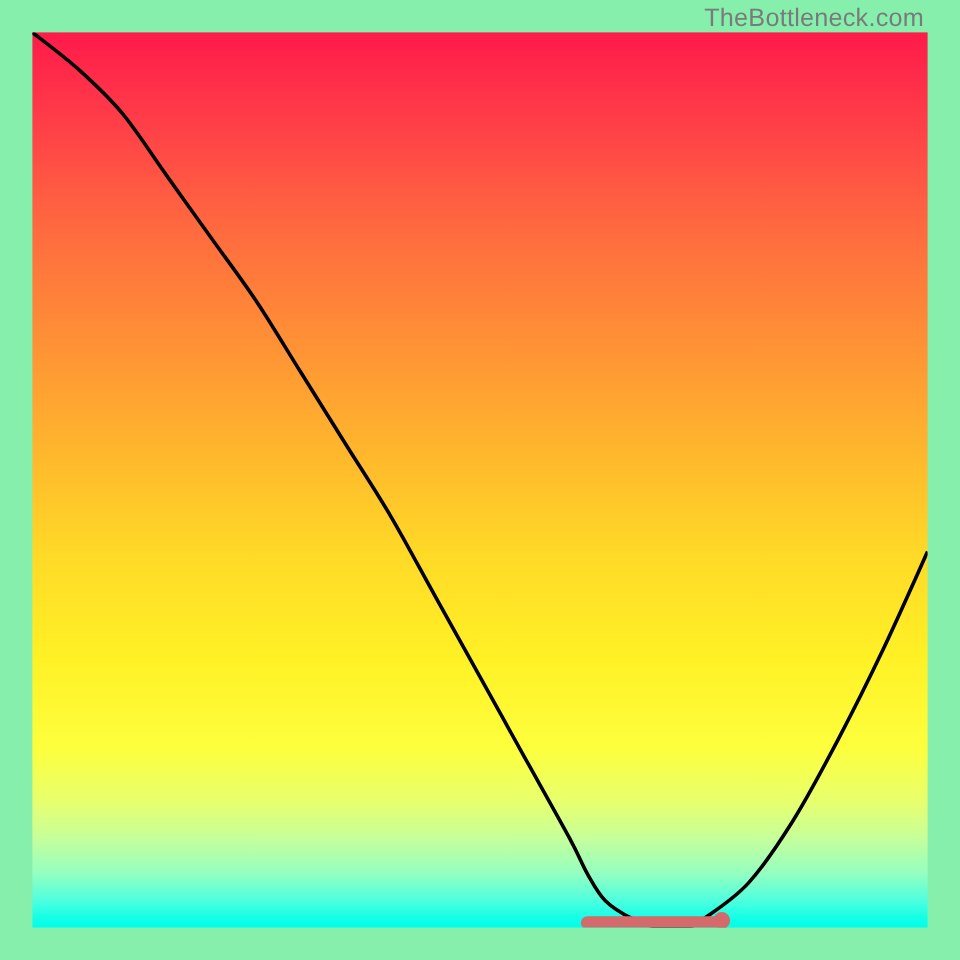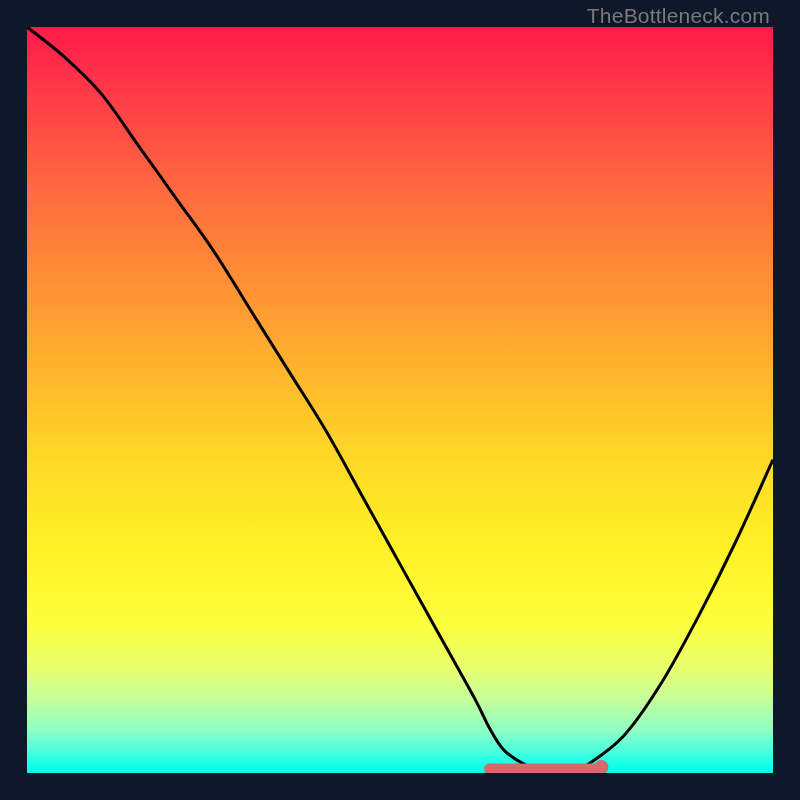--- a/index.html
+++ b/index.html
@@ -9,21 +9,21 @@
     height: 800px;
     background: #000;
     overflow: hidden;
   }
   .frame {
     position: absolute;
     top: 0;
     left: 0;
     width: 800px;
     height: 800px;
-    background: #0f172a;
+    background: #86efac;
   }
   .plot-area {
     position: absolute;
     top: 27px;
     left: 27px;
     width: 746px;
     height: 746px;
     background: linear-gradient(to bottom,
       #ff1a4a 0%,
       #ff3e48 10%,

